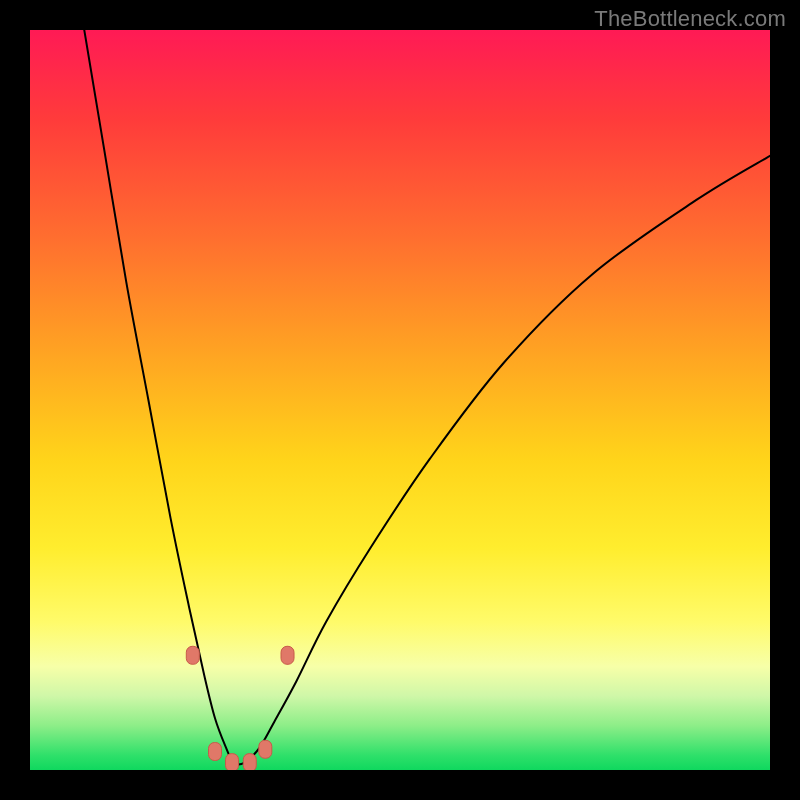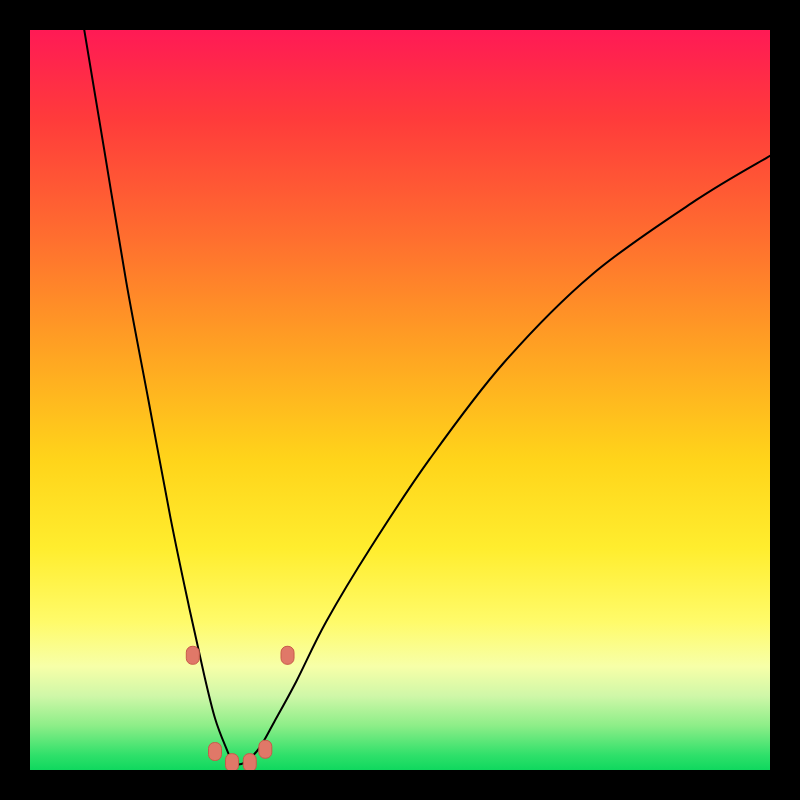--- a/index.html
+++ b/index.html
@@ -70,20 +70,21 @@
   .curve path.marker-outline {
     fill: none;
     stroke: #c85a4a;
     stroke-width: 1;
   }
 </style>
 </head>
 <body>
 
 <div class="frame">
+  <div class="watermark">TheBottleneck.com</div>
   <div class="plot">
     <svg class="curve" viewBox="0 0 740 740" preserveAspectRatio="none">
       <path id="curve-path" class="main" d="M 51.800000000000004 -14.800000000000068 C 55.5 7.399999999999938 66.6 73.99999999999997 74 118.39999999999998 C 81.4 162.79999999999998 88.8 209.66666666666663 96.2 251.59999999999997 C 103.60000000000001 293.5333333333333 111 330.5333333333333 118.4 370 C 125.80000000000001 409.4666666666667 133.81666666666666 453.8666666666666 140.6 488.4 C 147.38333333333333 522.9333333333333 153.55 551.3000000000001 159.1 577.2 C 164.64999999999998 603.1 169.58333333333331 625.3 173.89999999999998 643.8 C 178.21666666666664 662.3 181.29999999999998 675.8666666666667 185 688.2 C 188.70000000000002 700.5333333333334 193.01666666666668 710.4 196.10000000000002 717.8 C 199.18333333333337 725.1999999999999 200.41666666666669 730.1333333333333 203.50000000000003 732.6 C 206.58333333333337 735.0666666666667 210.28333333333333 735.0666666666667 214.6 732.6 C 218.91666666666666 730.1333333333333 224.46666666666667 724.5833333333333 229.4 717.8 C 234.33333333333334 711.0166666666667 238.03333333333336 703 244.20000000000002 691.9 C 250.36666666666667 680.8 257.76666666666665 667.85 266.4 651.2 C 275.0333333333333 634.5500000000001 283.66666666666663 614.2 296 592 C 308.33333333333337 569.8 323.1333333333334 545.1333333333333 340.40000000000003 518 C 357.6666666666667 490.8666666666667 377.40000000000003 460.0333333333333 399.6 429.2 C 421.8 398.3666666666667 446.4666666666667 363.83333333333326 473.6 332.99999999999994 C 500.73333333333335 302.16666666666663 530.3333333333333 271.3333333333333 562.4 244.2 C 594.4666666666667 217.06666666666666 636.4 189.93333333333325 666 170.19999999999993 C 695.6 150.4666666666666 727.6666666666666 133.20000000000005 740 125.80000000000007"></path>
       <g id="markers">
           <path d="M 162.3 616.3 H 163.3 A 6 6 0 0 1 169.3 622.3 V 628.3 A 6 6 0 0 1 163.3 634.3 H 162.3 A 6 6 0 0 1 156.3 628.3 V 622.3 A 6 6 0 0 1 162.3 616.3 Z" class="marker-fill"></path>
           <path d="M 162.3 616.3 H 163.3 A 6 6 0 0 1 169.3 622.3 V 628.3 A 6 6 0 0 1 163.3 634.3 H 162.3 A 6 6 0 0 1 156.3 628.3 V 622.3 A 6 6 0 0 1 162.3 616.3 Z" class="marker-outline"></path>
           <path d="M 184.5 712.5 H 185.5 A 6 6 0 0 1 191.5 718.5 V 724.5 A 6 6 0 0 1 185.5 730.5 H 184.5 A 6 6 0 0 1 178.5 724.5 V 718.5 A 6 6 0 0 1 184.5 712.5 Z" class="marker-fill"></path>
           <path d="M 184.5 712.5 H 185.5 A 6 6 0 0 1 191.5 718.5 V 724.5 A 6 6 0 0 1 185.5 730.5 H 184.5 A 6 6 0 0 1 178.5 724.5 V 718.5 A 6 6 0 0 1 184.5 712.5 Z" class="marker-outline"></path>
           <path d="M 201.52 723.6 H 202.52 A 6 6 0 0 1 208.52 729.6 V 735.6 A 6 6 0 0 1 202.52 741.6 H 201.52 A 6 6 0 0 1 195.52 735.6 V 729.6 A 6 6 0 0 1 201.52 723.6 Z" class="marker-fill"></path>
           <path d="M 201.52 723.6 H 202.52 A 6 6 0 0 1 208.52 729.6 V 735.6 A 6 6 0 0 1 202.52 741.6 H 201.52 A 6 6 0 0 1 195.52 735.6 V 729.6 A 6 6 0 0 1 201.52 723.6 Z" class="marker-outline"></path>

